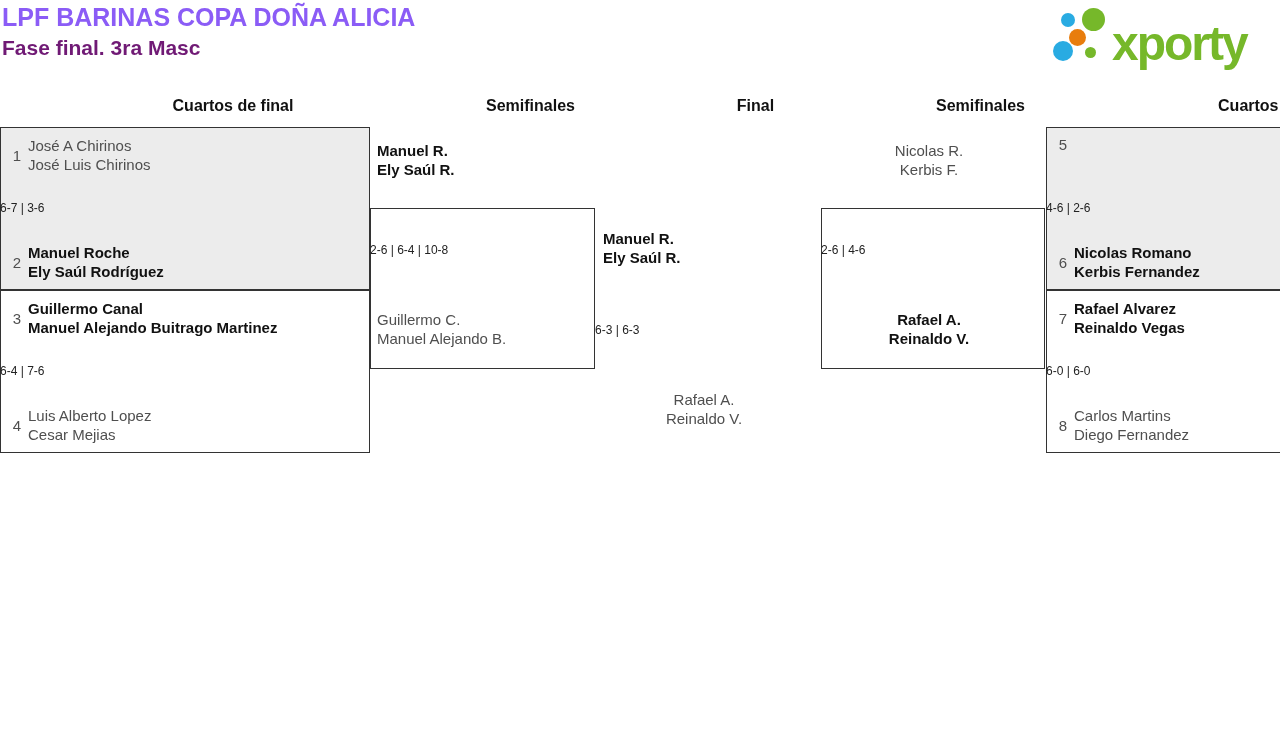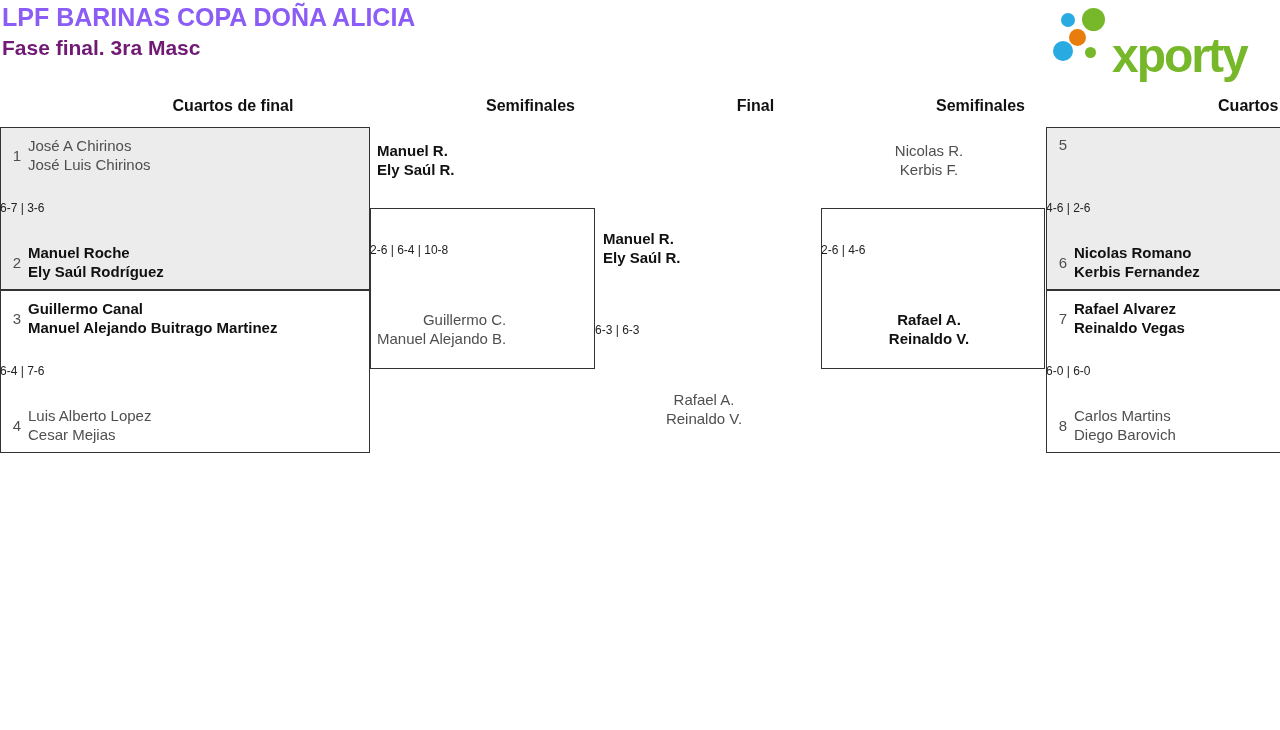--- a/index.html
+++ b/index.html
@@ -48,21 +48,21 @@
   .score {
     font-size: 12px; line-height: 19px; color: #222;
     text-align: left; white-space: nowrap;
   }
   .sf-label { font-size: 15px; line-height: 19px; white-space: nowrap; }
   .ta-r { text-align: center; }
   
   .logo { left: 1048px; top: 4px; width: 232px; height: 70px; }
   .dot { position: absolute; border-radius: 50%; }
   .wordmark {
-    position: absolute; left: 64px; top: 28px;
+    position: absolute; left: 64px; top: 16px;
     font-size: 48px; line-height: 48px;
     font-weight: 700; letter-spacing: -2px;
   }
 </style>
 </head>
 <body>
 
 <div class="abs page-title">LPF BARINAS COPA DOÑA ALICIA</div>
 <div class="abs page-subtitle">Fase final. 3ra Masc</div>
 
@@ -118,21 +118,21 @@
     <span class="nline">Luis Alberto Lopez</span>
     <span class="nline">Cesar Mejias</span>
   </span>
 </div>
 
 <div class="abs sf-label winner" style="left:377px;top:141px;">
   <span class="nline">Manuel R.</span>
   <span class="nline">Ely Saúl R.</span>
 </div>
 <div class="abs score" style="left:370px;top:241px;width:225px;">2-6 | 6-4 | 10-8</div>
-<div class="abs sf-label loser" style="left:377px;top:310px;text-align:right;">
+<div class="abs sf-label loser" style="left:377px;top:310px;">
   <span class="nline">Guillermo C.</span>
   <span class="nline">Manuel Alejando B.</span>
 </div>
 
 <div class="abs sf-label winner" style="left:603px;top:229px;">
   <span class="nline">Manuel R.</span>
   <span class="nline">Ely Saúl R.</span>
 </div>
 <div class="abs score" style="left:595px;top:321px;width:225px;">6-3 | 6-3</div>
 <div class="abs sf-label loser ta-r" style="left:595px;top:390px;width:218px;">
@@ -167,15 +167,15 @@
   <span class="names winner">
     <span class="nline">Rafael Alvarez</span>
     <span class="nline">Reinaldo Vegas</span>
   </span>
 </div>
 <div class="abs score" style="left:1046px;top:362px;width:369px;">6-0 | 6-0</div>
 <div class="abs trow" style="left:1052px;top:406px;">
   <span class="seed">8</span>
   <span class="names loser">
     <span class="nline">Carlos Martins</span>
-    <span class="nline">Diego Barovich</span>
+    <span class="nline">Diego Fernandez</span>
   </span>
 </div>
 
 </body></html>

